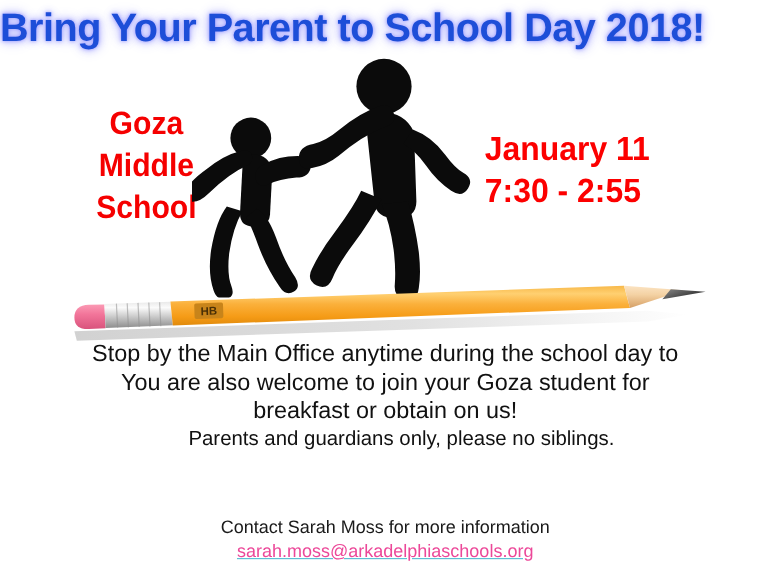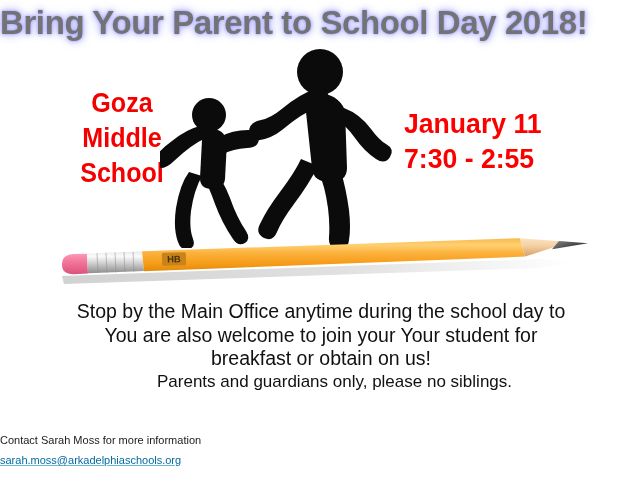--- a/index.html
+++ b/index.html
@@ -20,21 +20,21 @@
   #title {
     position: absolute;
     left: 0;
     top: 4px;
     width: 524px;
     text-align: right;
     font-family: "Liberation Sans", sans-serif;
     font-weight: bold;
     font-size: 33px;
     letter-spacing: -0.4px;
-    color: #737373;
+    color: #1d4ed8;
     text-shadow:
       0 0 3px #9a9aff,
       0 0 6px #b9b9ff,
       0 0 10px #d2d2ff,
       0 0 15px #e4e4ff;
     white-space: nowrap;
   }
 
   
   #school-name {
@@ -82,49 +82,49 @@
     left: 54px;
     top: 232px;
     width: 548px;
     height: 58px;
   }
 
   
   #body-text {
     position: absolute;
     left: 0;
-    top: 300px;
+    top: 284px;
     width: 642px;
     text-align: center;
     color: #111111;
     font-size: 19.5px;
     line-height: 23.5px;
   }
   #body-text .para { margin: 0; }
   #body-text .ln { display: block; white-space: nowrap; }
   #body-text .small {
     font-size: 17px;
     line-height: 22px;
     padding-left: 27px;
   }
 
   
   #contact {
     position: absolute;
     left: 0;
     top: 430px;
     width: 642px;
-    text-align: left;
-    font-size: 11px;
+    text-align: center;
+    font-size: 15px;
     line-height: 20px;
     color: #1a1a1a;
   }
   #contact .email {
     display: block;
-    color: #0369a1;
+    color: #ec4899;
     text-decoration: underline;
     text-decoration-color: #5fc0d4;
   }
 </style>
 </head>
 <body>
 
 <div id="poster">
 
   <div id="title">Bring Your Parent to School Day 2018!</div>
@@ -235,21 +235,21 @@
       <rect x="108" y="20.5" width="24" height="13" rx="1.5" transform="rotate(-1.9 120 27)" fill="#c8841a"></rect>
       <text x="120" y="30.4" transform="rotate(-1.9 120 27)" text-anchor="middle" font-family="'Liberation Sans', sans-serif" font-size="9.5" font-weight="bold" fill="#4a3006">HB</text>
     </g>
   </svg>
 
   <div id="body-text">
     <p class="para">
       <span class="ln">Stop by the Main Office anytime during the school day to</span>
     </p>
     <p class="para">
-      <span class="ln">You are also welcome to join your Your student for</span>
+      <span class="ln">You are also welcome to join your Goza student for</span>
       <span class="ln">breakfast or obtain on us!</span>
     </p>
     <p class="para small">Parents and guardians only, please no siblings.</p>
   </div>
 
   <div id="contact">
     <span class="ln">Contact Sarah Moss for more information</span>
     <a class="email" href="#">sarah.moss@arkadelphiaschools.org</a>
   </div>
 

